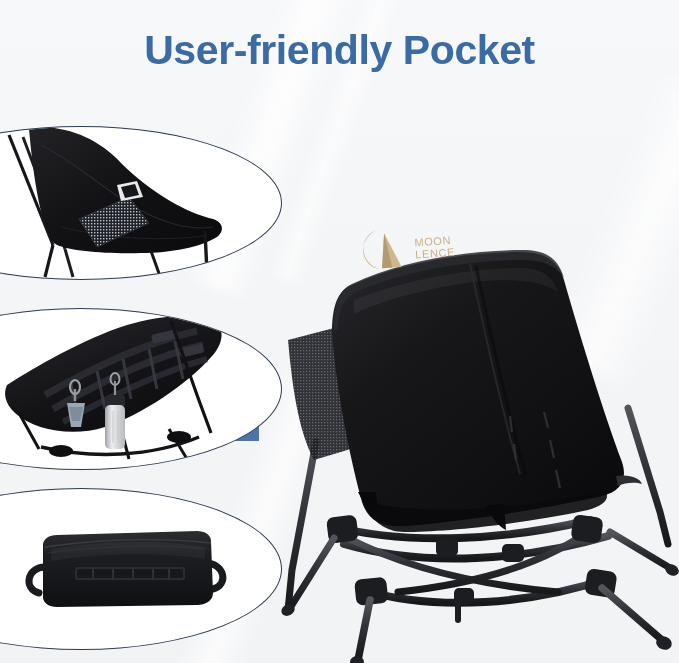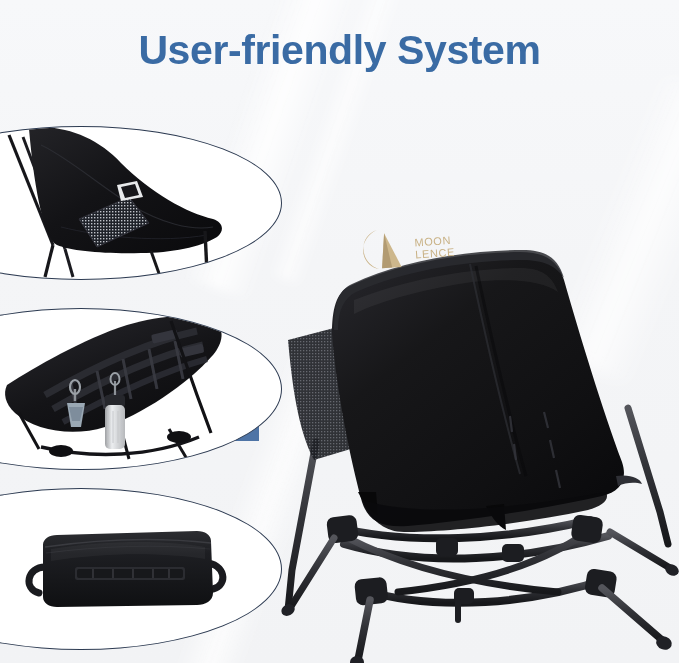--- a/index.html
+++ b/index.html
@@ -159,21 +159,21 @@
 </head>
 <body>
 
 <div id="page">
 
   <div class="streak streak-a"></div>
   <div class="streak streak-b"></div>
   <div class="streak streak-c"></div>
   <div class="streak streak-d"></div>
 
-  <div class="headline">User-friendly System</div>
+  <div class="headline">User-friendly Pocket</div>
 
   <div class="feature-col">
 
     <div class="photo-panel panel-1">
       <div class="photo-inner">
         <div class="shot">
           <svg viewBox="0 0 280 152" preserveAspectRatio="none">
             <defs>
               <linearGradient id="fab1" x1="0" y1="0" x2="1" y2="1">
                 <stop offset="0%" stop-color="#232327"></stop>

